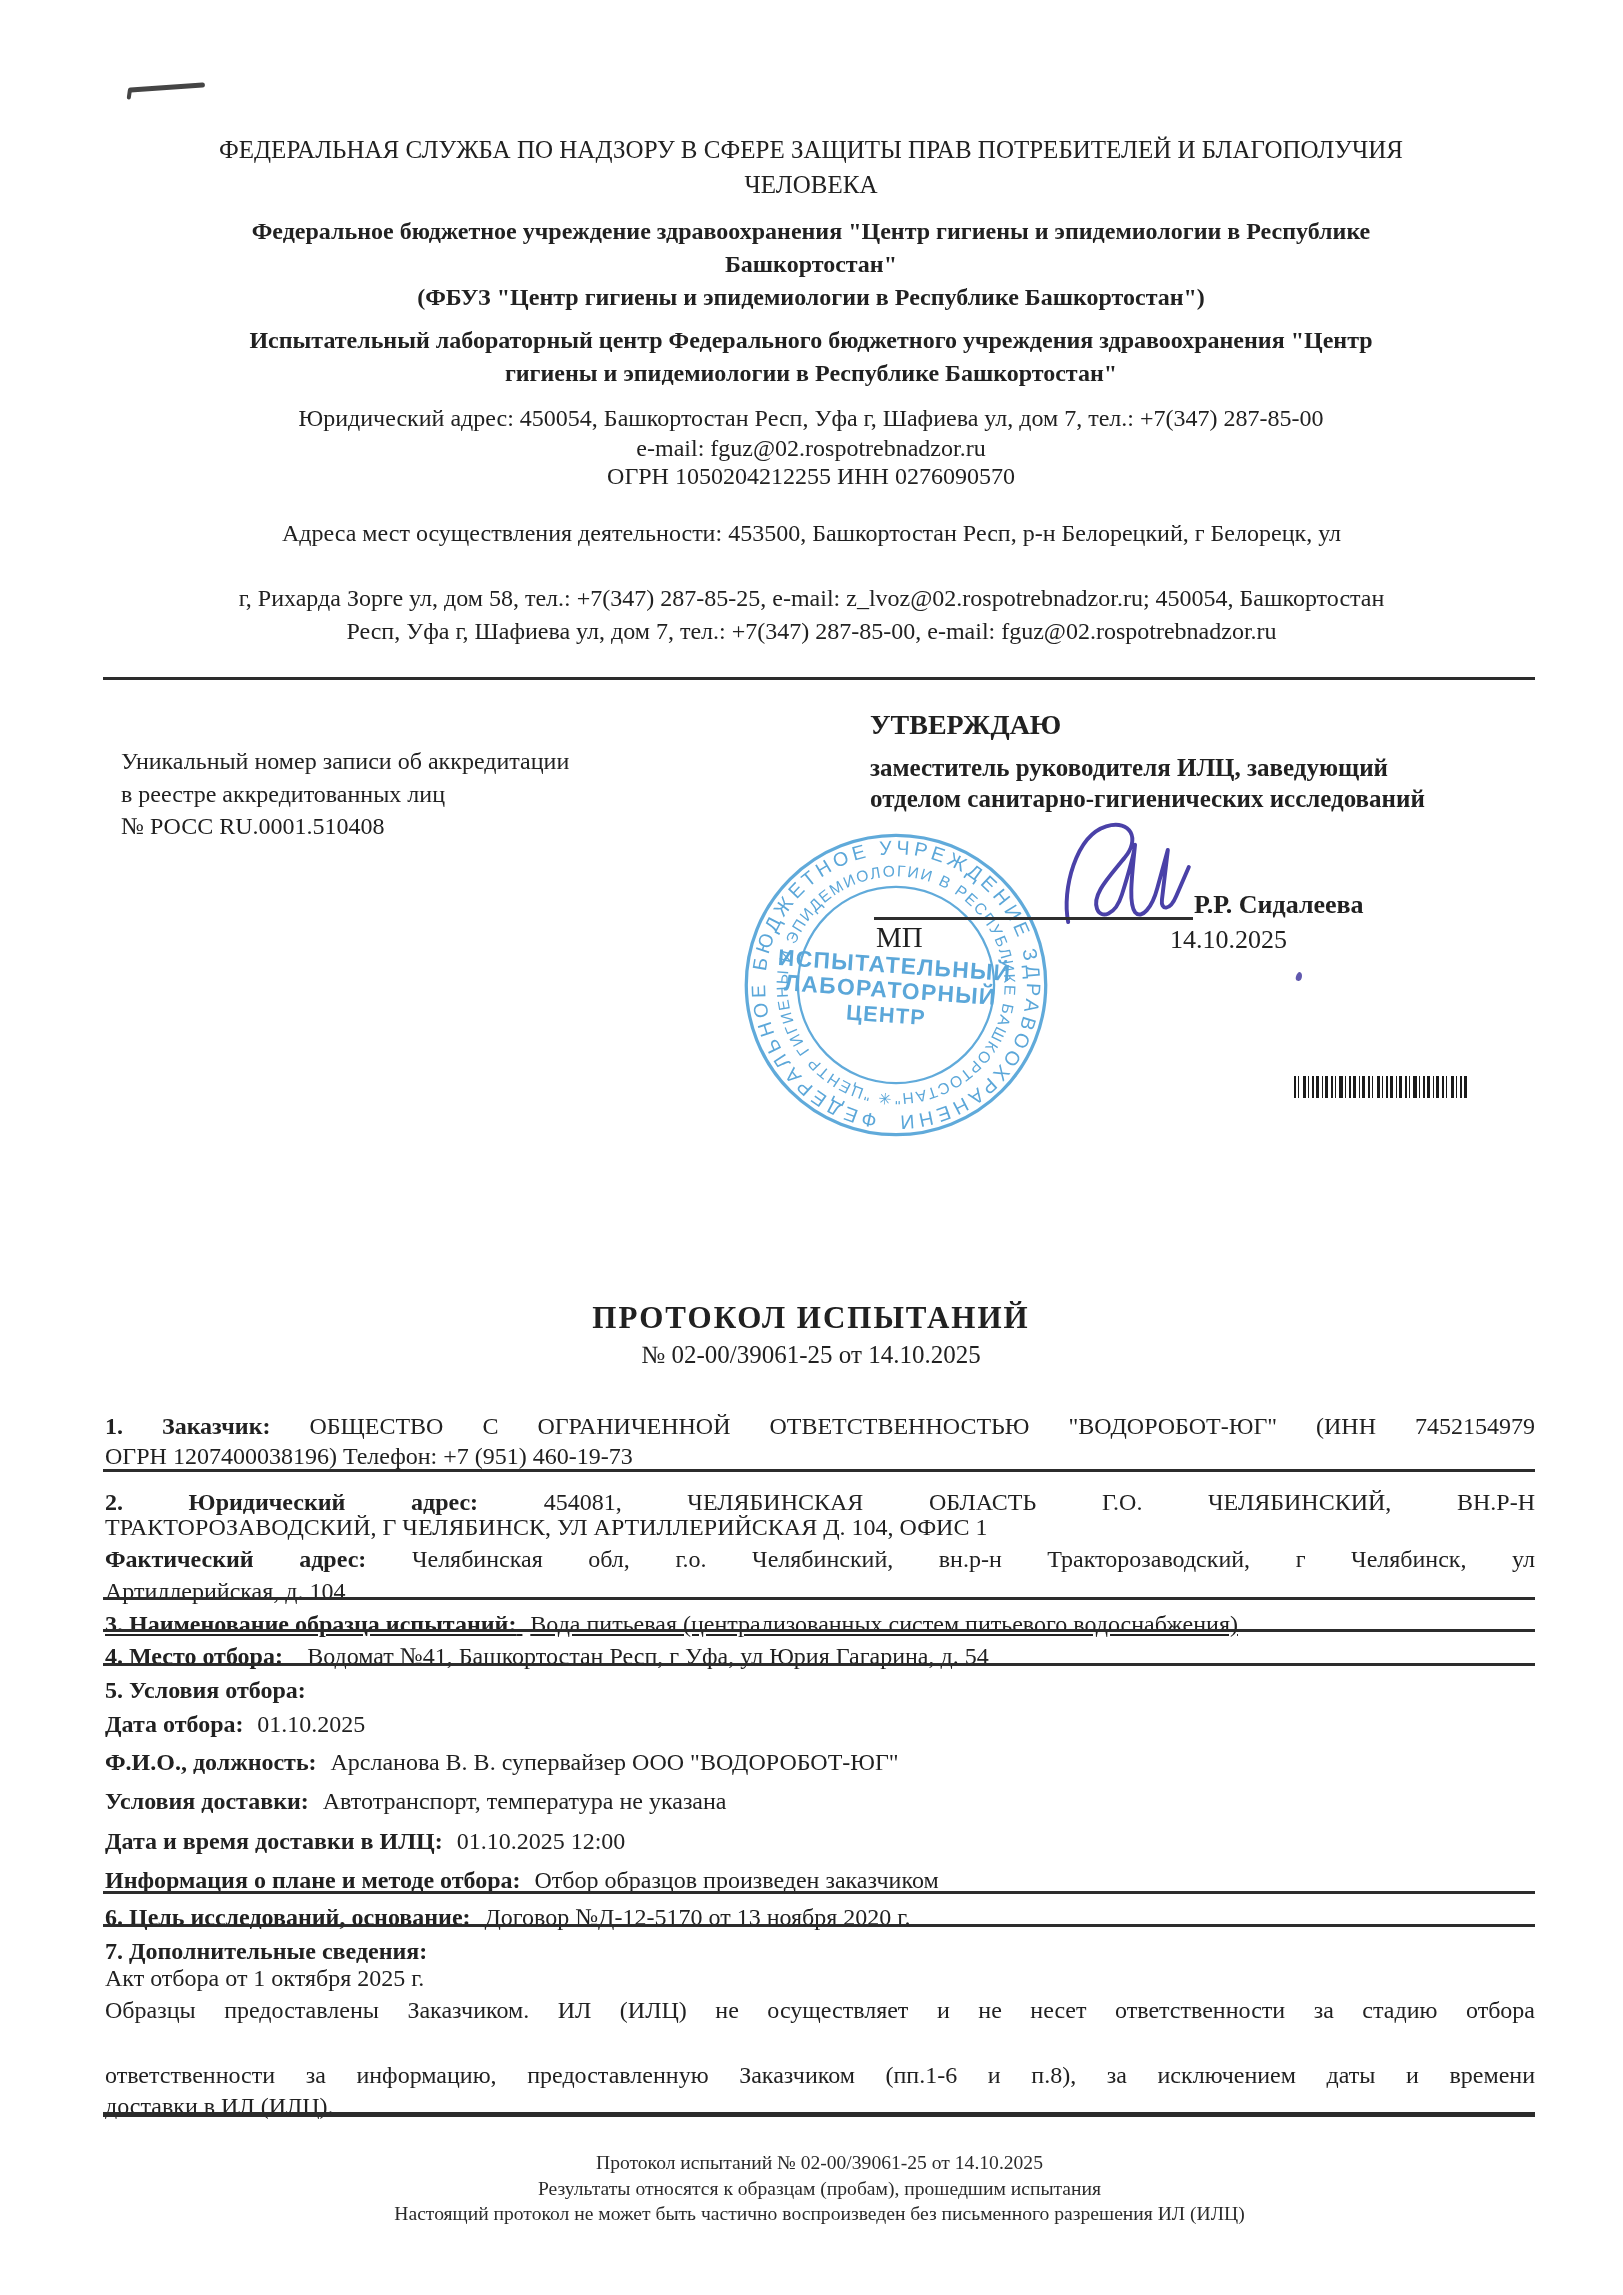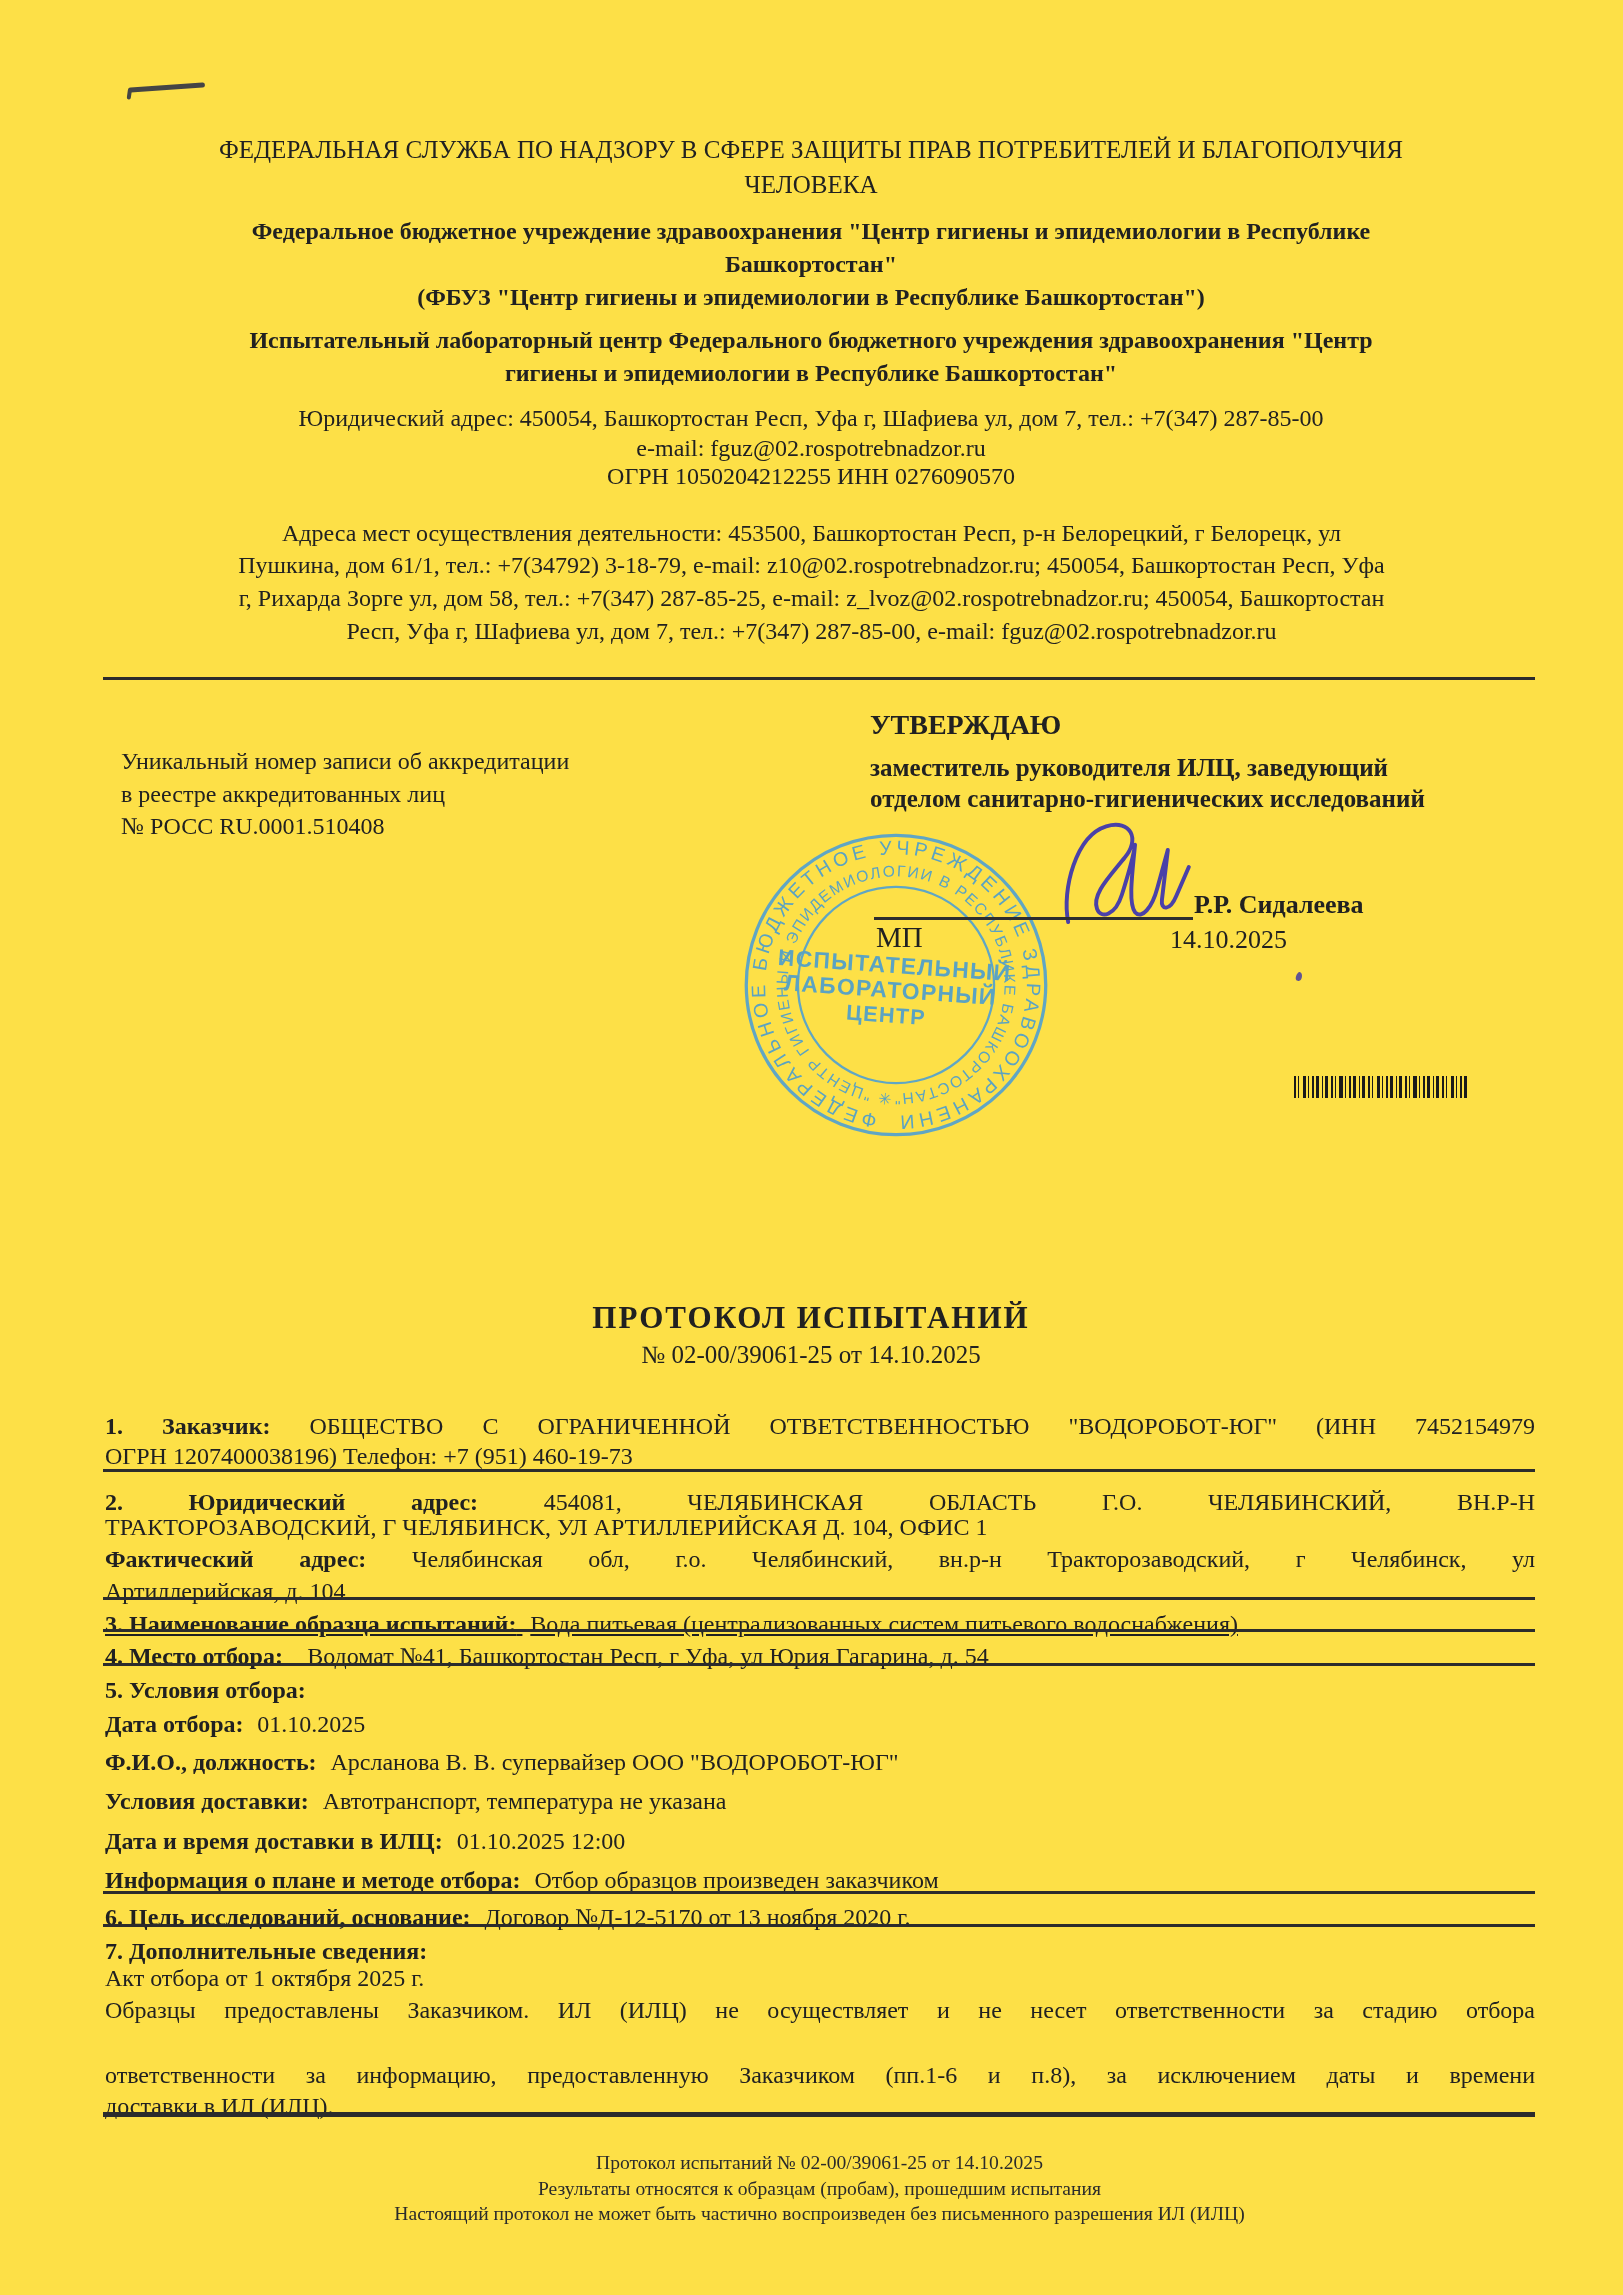--- a/index.html
+++ b/index.html
@@ -1,19 +1,19 @@
 <!DOCTYPE html>
 <html style="font-size:10.5px"><head>
 <meta charset="utf-8">
 <style>
   html,body{margin:0;padding:0;background:#e8e8e8;}
   .page{
     position:relative;
     width:1623px;height:2295px;
-    background:#fde047;
+    background:#ffffff;
     font-family:"Liberation Serif","DejaVu Serif",serif;
     color:#212121;
     overflow:hidden;
   }
   .abs{position:absolute;}
   .ctr{text-align:center;}
   .b{font-weight:bold;}
   .t37{font-size:24px;line-height:1.32;}
   .t38{font-size:25px;}
   .t40{font-size:26px;}
@@ -72,21 +72,20 @@
   <div class="abs ctr t37 b" style="left:111px;top:282px;width:1400px;">(ФБУЗ "Центр гигиены и эпидемиологии в Республике Башкортостан")</div>
 
   <div class="abs ctr t37 b" style="left:111px;top:325px;width:1400px;">Испытательный лабораторный центр Федерального бюджетного учреждения здравоохранения "Центр</div>
   <div class="abs ctr t37 b" style="left:111px;top:358px;width:1400px;">гигиены и эпидемиологии в Республике Башкортостан"</div>
 
   <div class="abs ctr t37" style="left:111px;top:403px;width:1400px;">Юридический адрес: 450054, Башкортостан Респ, Уфа г, Шафиева ул, дом 7, тел.: +7(347) 287-85-00</div>
   <div class="abs ctr t37" style="left:111px;top:433px;width:1400px;">e-mail: fguz@02.rospotrebnadzor.ru</div>
   <div class="abs ctr t37" style="left:111px;top:461px;width:1400px;">ОГРН 1050204212255 ИНН 0276090570</div>
 
   <div class="abs ctr t37" style="left:105px;top:518px;width:1413px;">Адреса мест осуществления деятельности: 453500, Башкортостан Респ, р-н Белорецкий, г Белорецк, ул</div>
-  <div class="abs ctr t37" style="left:105px;top:550px;width:1413px;">Пушкина, дом 61/1, тел.: +7(34792) 3-18-79, e-mail: z10@02.rospotrebnadzor.ru; 450054, Башкортостан Респ, Уфа</div>
   <div class="abs ctr t37" style="left:105px;top:583px;width:1413px;">г, Рихарда Зорге ул, дом 58, тел.: +7(347) 287-85-25, e-mail: z_lvoz@02.rospotrebnadzor.ru; 450054, Башкортостан</div>
   <div class="abs ctr t37" style="left:105px;top:616px;width:1413px;">Респ, Уфа г, Шафиева ул, дом 7, тел.: +7(347) 287-85-00, e-mail: fguz@02.rospotrebnadzor.ru</div>
 
   <div class="rule rule-top" style="top:677px;"></div>
 
   <div class="abs t37" style="left:121px;top:746px;">Уникальный номер записи об аккредитации</div>
   <div class="abs t37" style="left:121px;top:779px;">в реестре аккредитованных лиц</div>
   <div class="abs t37" style="left:121px;top:811px;">№ РОСС RU.0001.510408</div>
 
   <div class="abs b" style="left:870px;top:709px;font-size:28px;">УТВЕРЖДАЮ</div>

